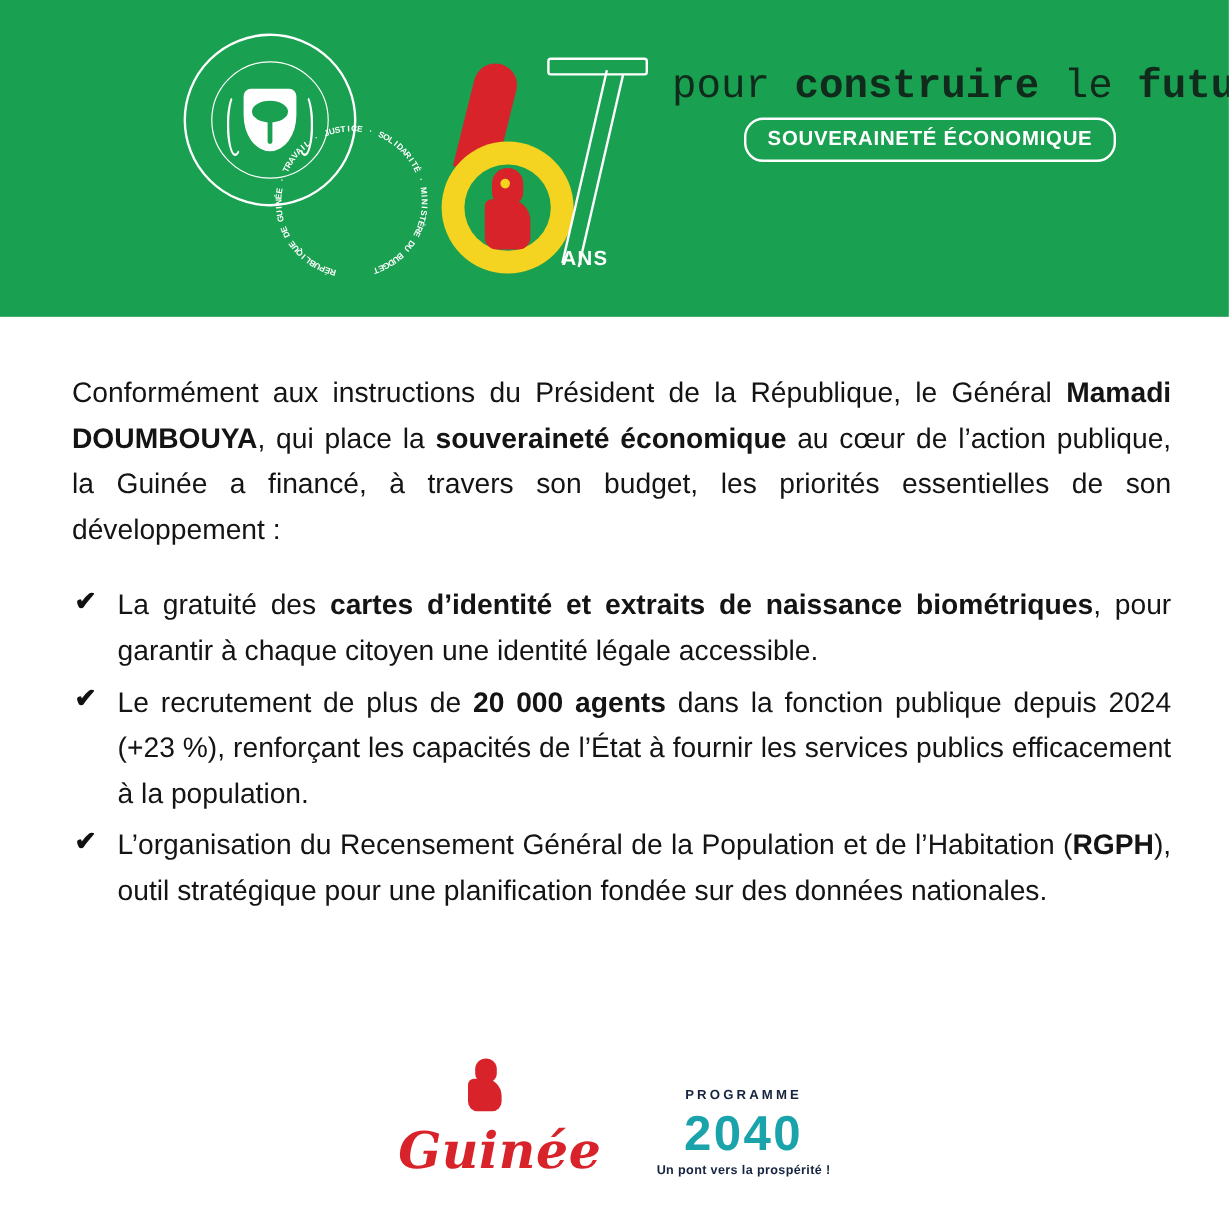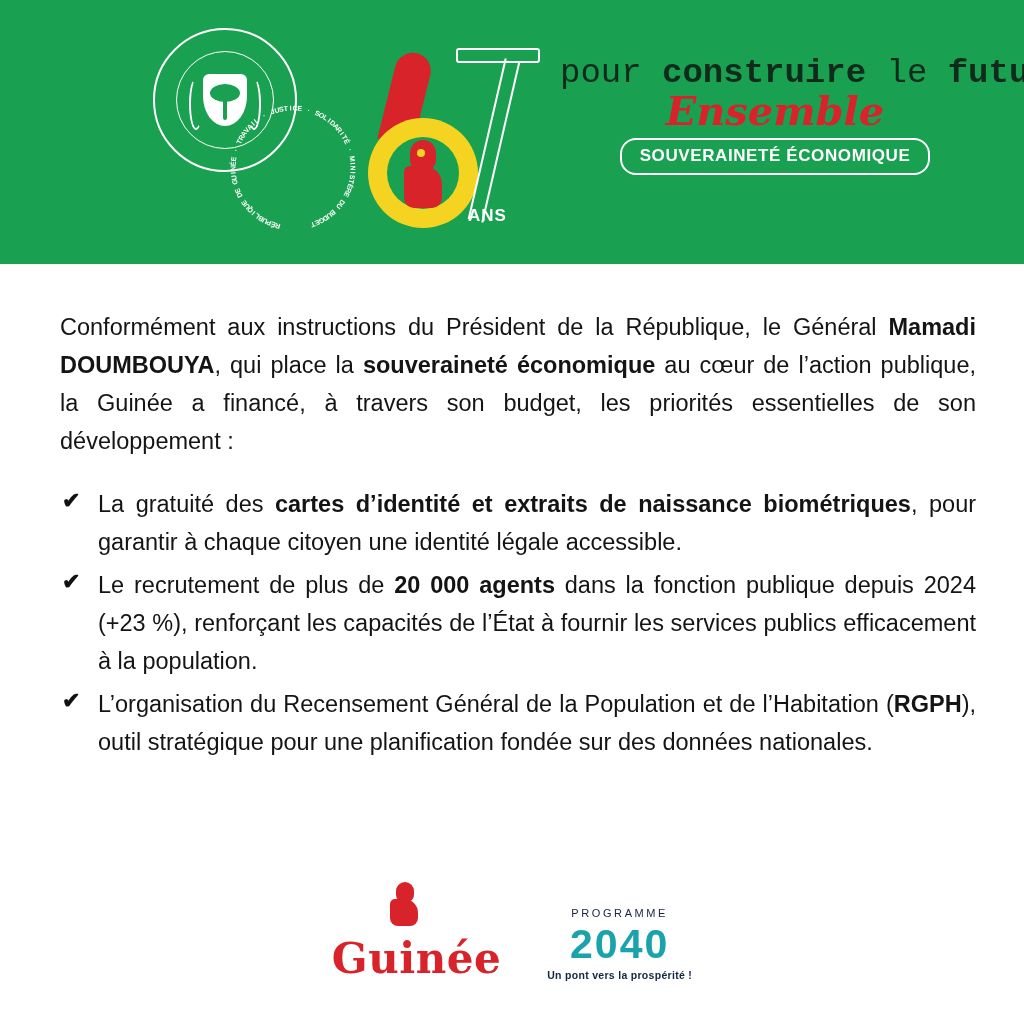--- a/index.html
+++ b/index.html
@@ -340,20 +340,21 @@
   }
   
   .guinee {
     position: relative;
     display: flex;
     align-items: flex-end;
     height: 76px;
   }
   .guinee .word {
     font-family: "DejaVu Serif", serif;
+    font-style: italic;
     font-weight: 700;
     font-size: 42px;
     color: #d8232a;
     letter-spacing: .5px;
     line-height: 1;
   }
   .guinee .figure {
     position: absolute;
     left: 58px;
     top: -22px;
@@ -379,21 +380,21 @@
     border-radius: 5px 14px 8px 8px;
   }
 
   
   .simandou {
     text-align: center;
     line-height: 1;
   }
   .simandou .programme {
     font-size: 11px;
-    font-weight: 400;
+    font-weight: 700;
     letter-spacing: 2.6px;
     color: #15243f;
     margin-bottom: 4px;
   }
   .simandou .name {
     font-size: 41px;
     font-weight: 700;
     letter-spacing: .5px;
     color: #15243f;
     line-height: 1;
@@ -521,21 +522,20 @@
         <div class="bar"></div>
         <div class="leg"></div>
       </div>
       <div class="ans">ANS</div>
     </div>
 
     <div class="slogan">
       <div class="l2">
         <span>pour</span><span> </span><b>construire</b><span> </span><span>le</span><span> </span><b>futur</b>
       </div>
-      <div class="ensemble">Ensemble</div>
       <div class="badge">SOUVERAINETÉ ÉCONOMIQUE</div>
     </div>
   </div>
 
   <div class="content">
 
     <p class="intro">
       <span>Conformément aux instructions du Président de la République, le Général </span><b>Mamadi DOUMBOUYA</b><span>, qui place la </span><b>souveraineté économique</b><span> au cœur de l’action publique, la Guinée a financé, à travers son budget, les priorités essentielles de son développement :</span>
     </p>
 

